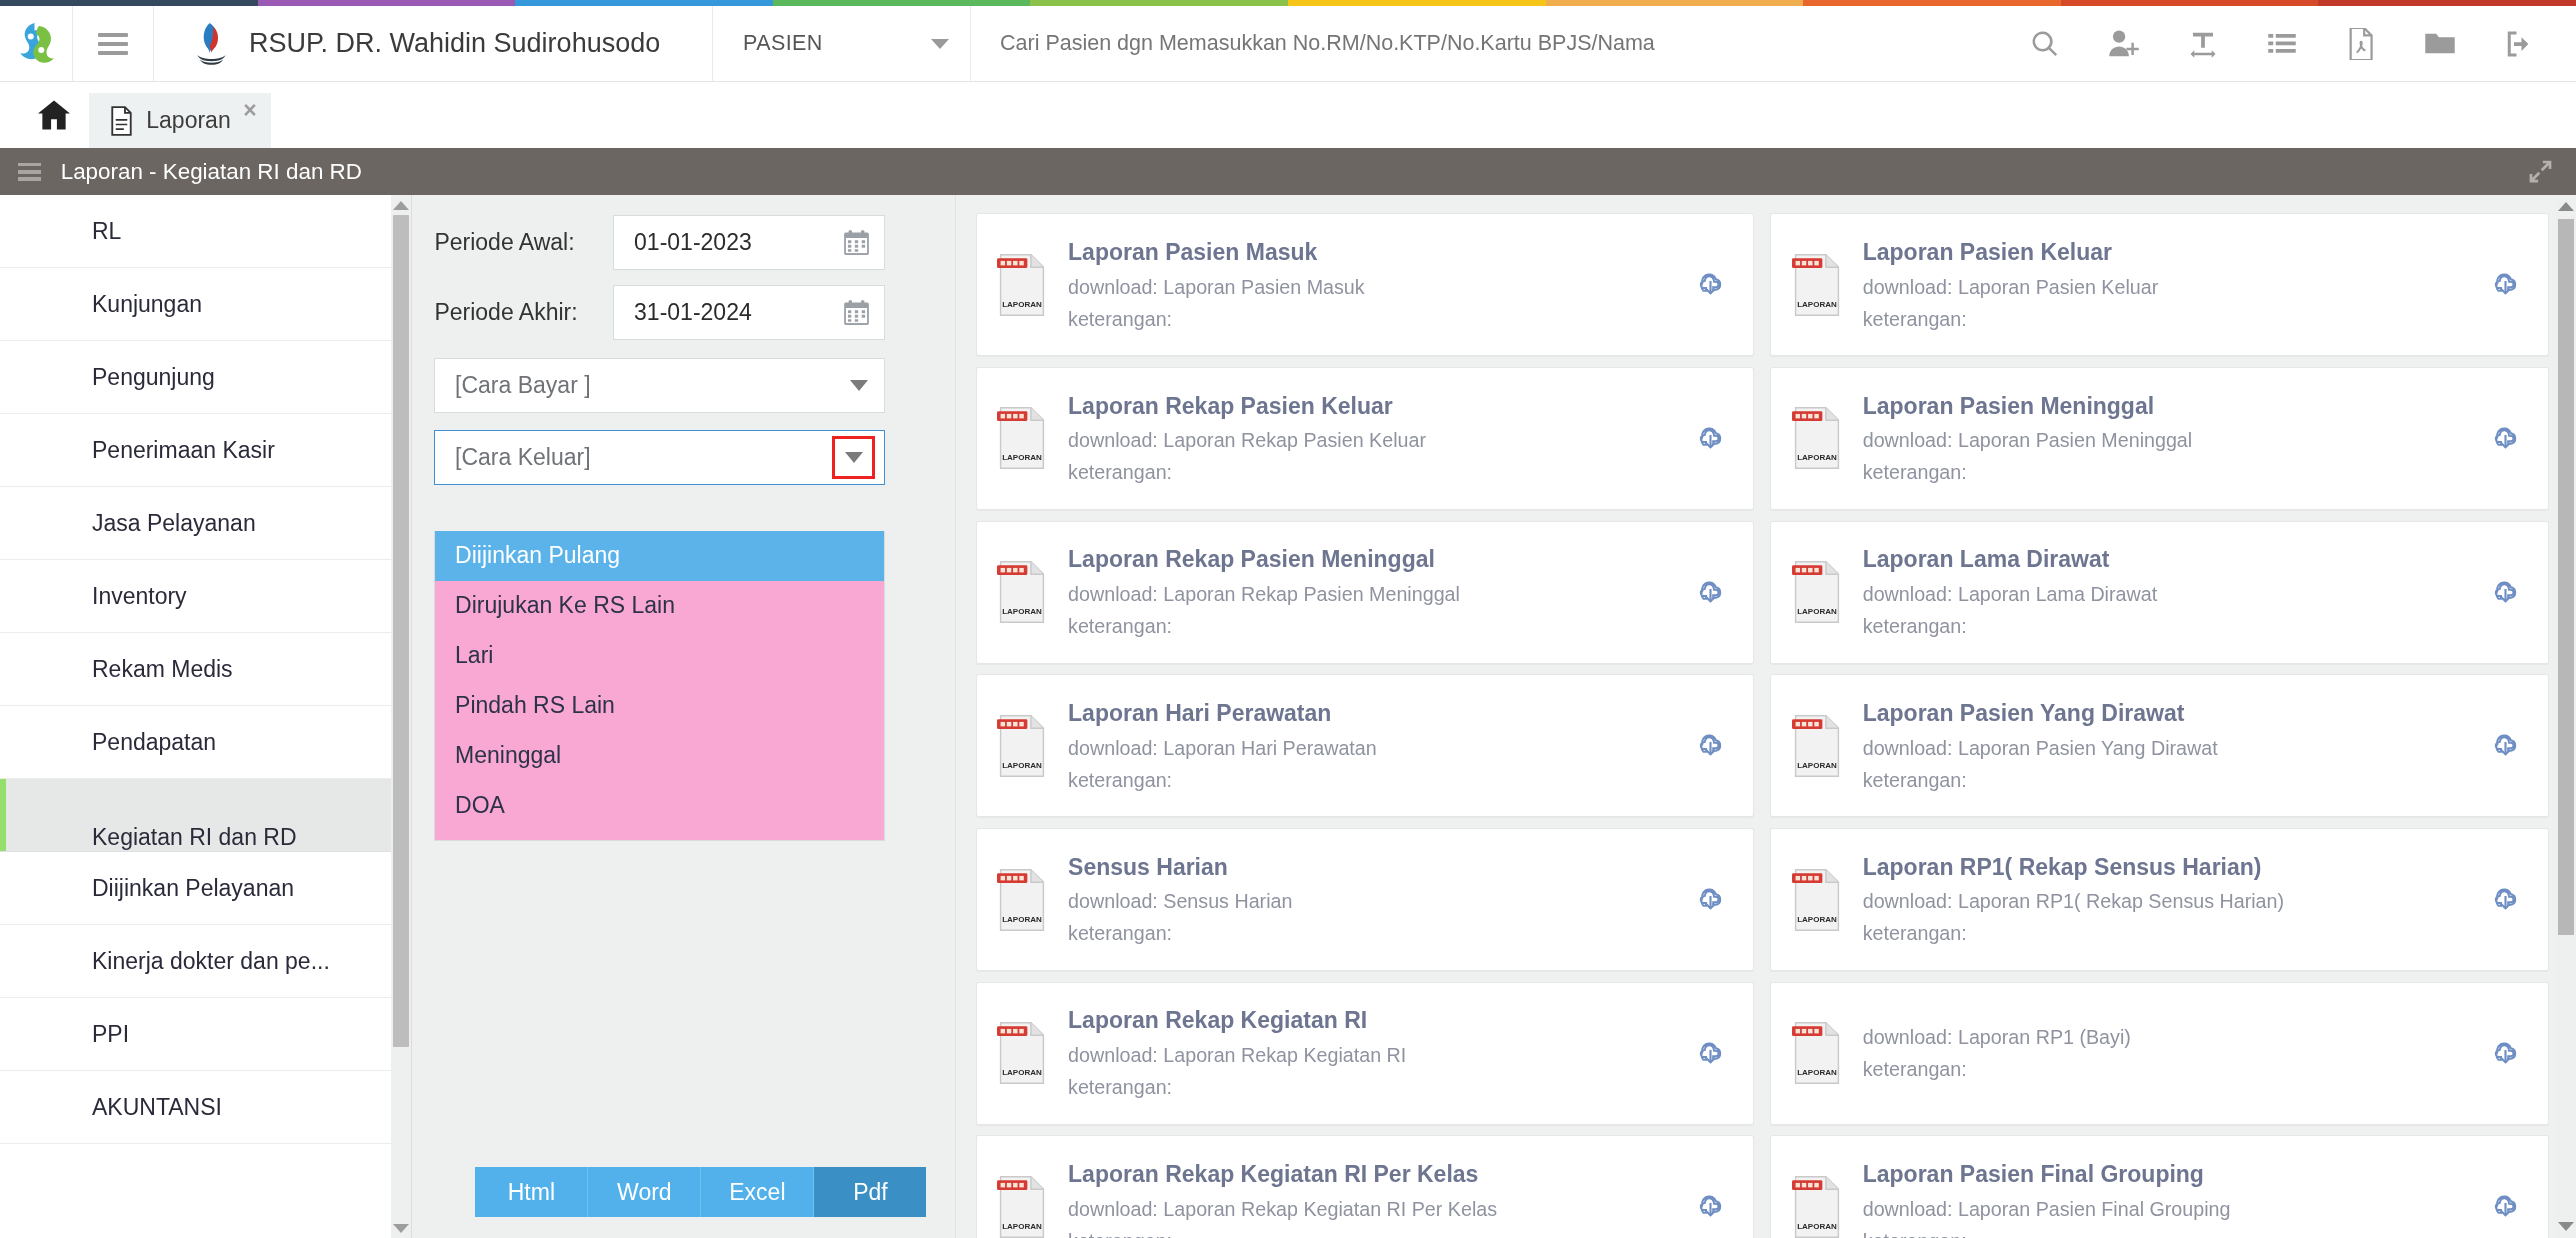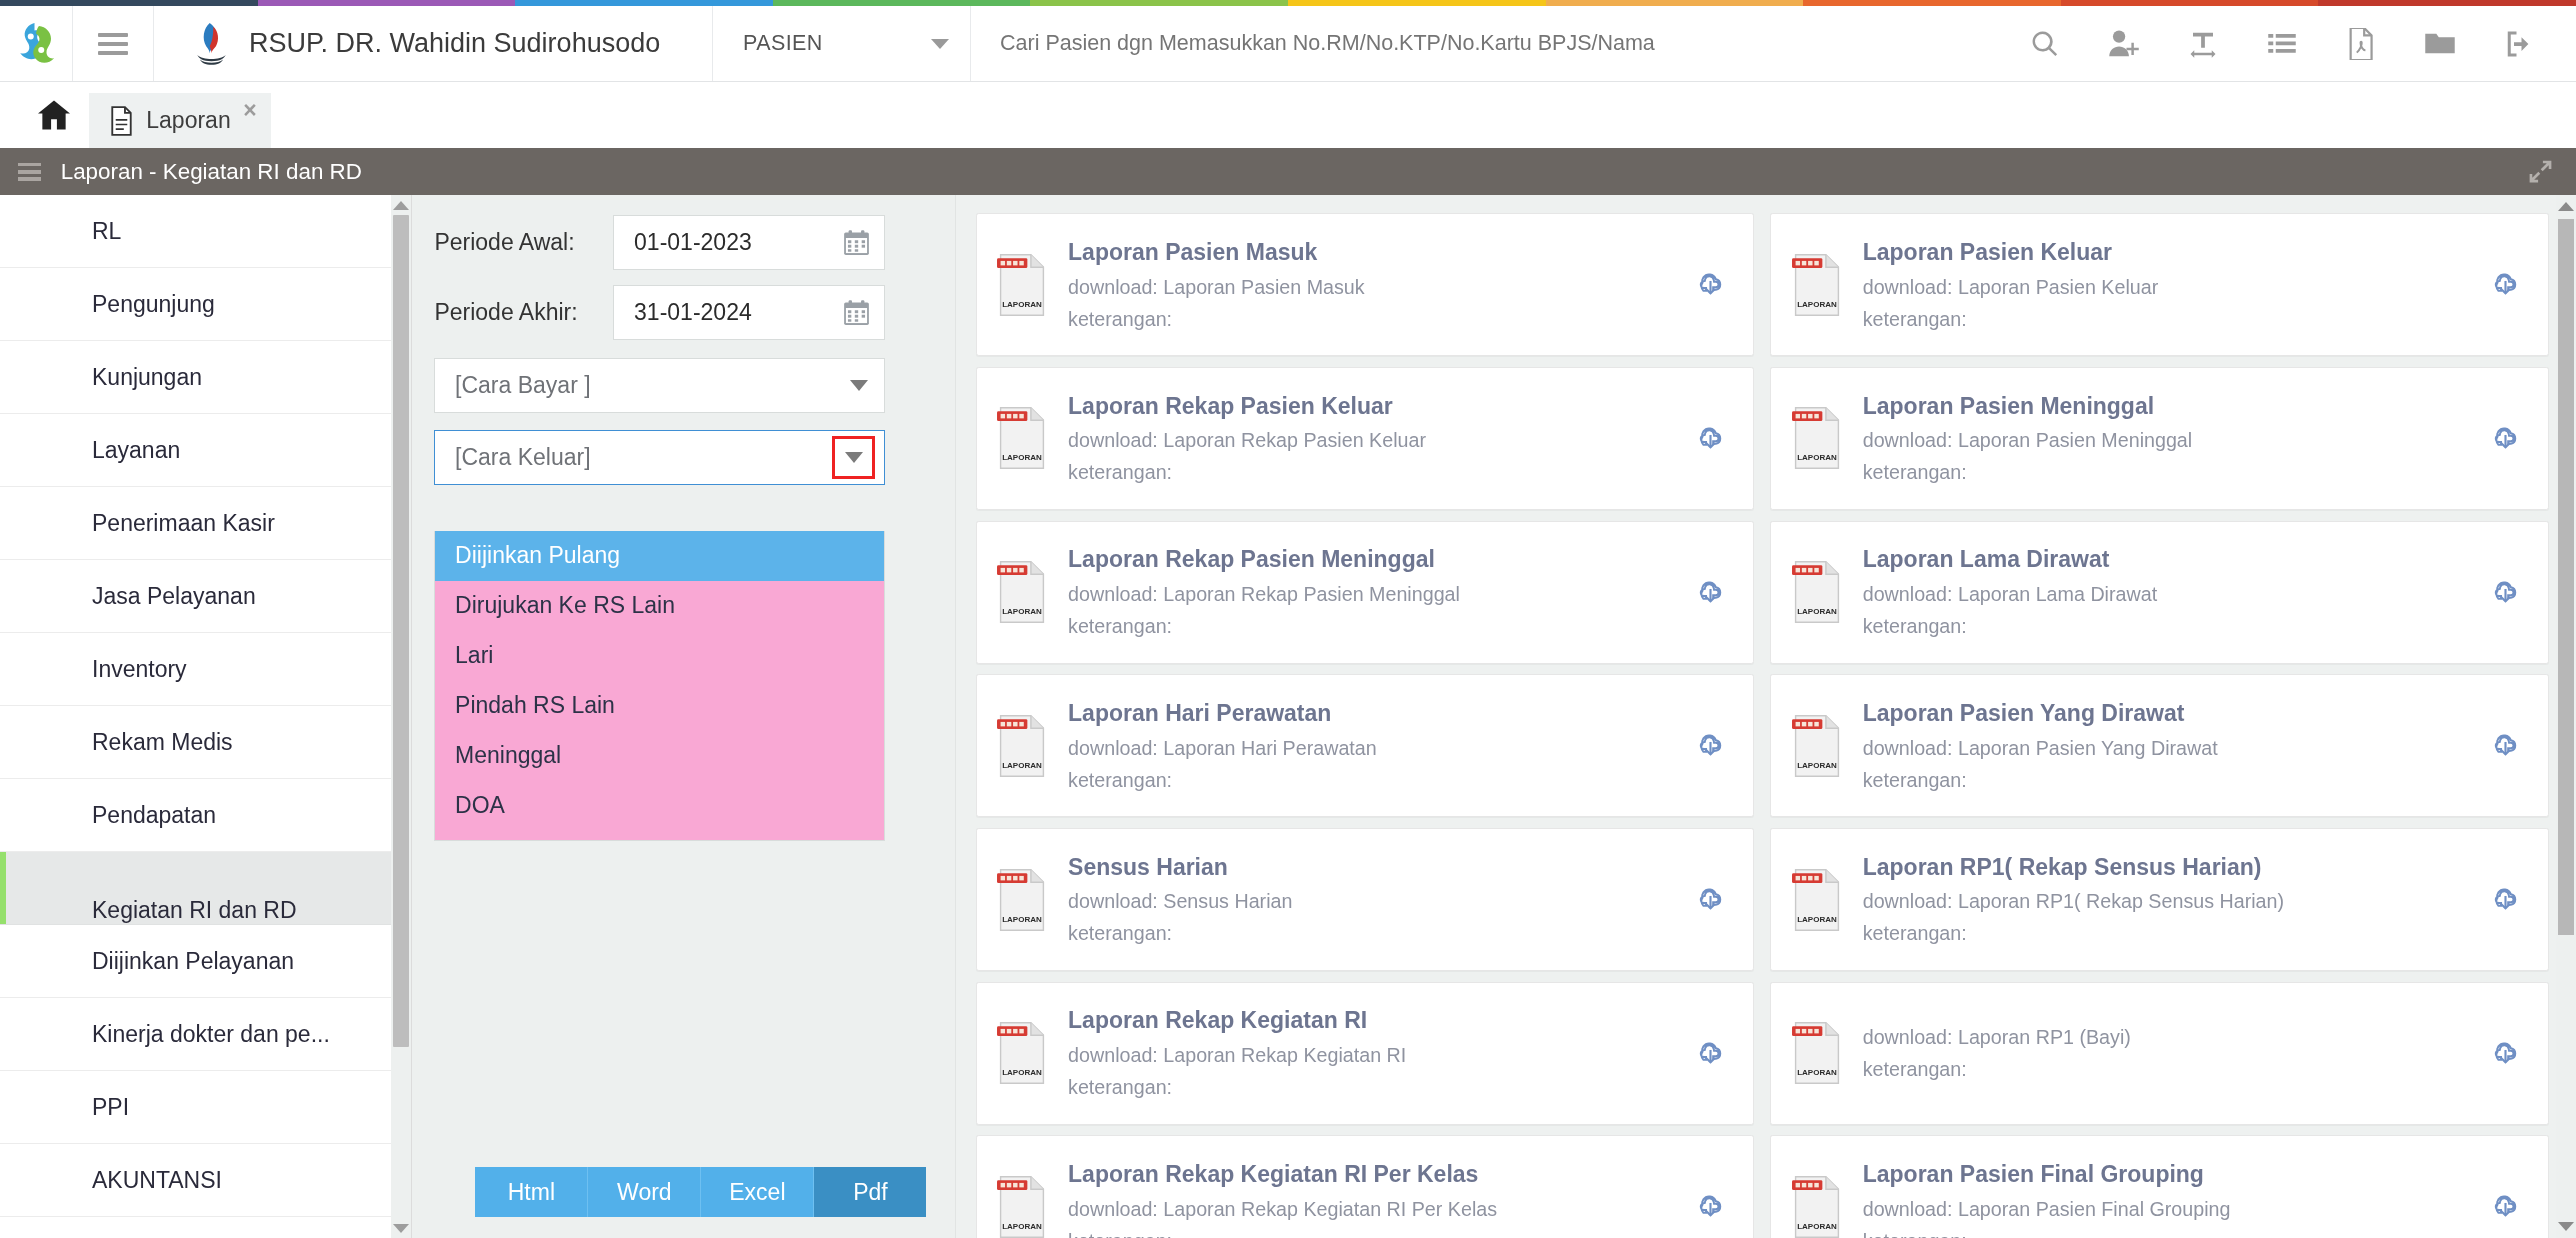--- a/index.html
+++ b/index.html
@@ -330,27 +330,24 @@
 </div>
 
 <div class="workspace">
 
   <div class="leftmenu">
     <div id="menu-list">
         <div class="menu-item">
           <span>RL</span>
         </div>
         <div class="menu-item">
+          <span>Kunjungan</span>
+        </div>
+        <div class="menu-item">
           <span>Pengunjung</span>
-        </div>
-        <div class="menu-item">
-          <span>Kunjungan</span>
-        </div>
-        <div class="menu-item">
-          <span>Layanan</span>
         </div>
         <div class="menu-item">
           <span>Penerimaan Kasir</span>
         </div>
         <div class="menu-item">
           <span>Jasa Pelayanan</span>
         </div>
         <div class="menu-item">
           <span>Inventory</span>
         </div>

